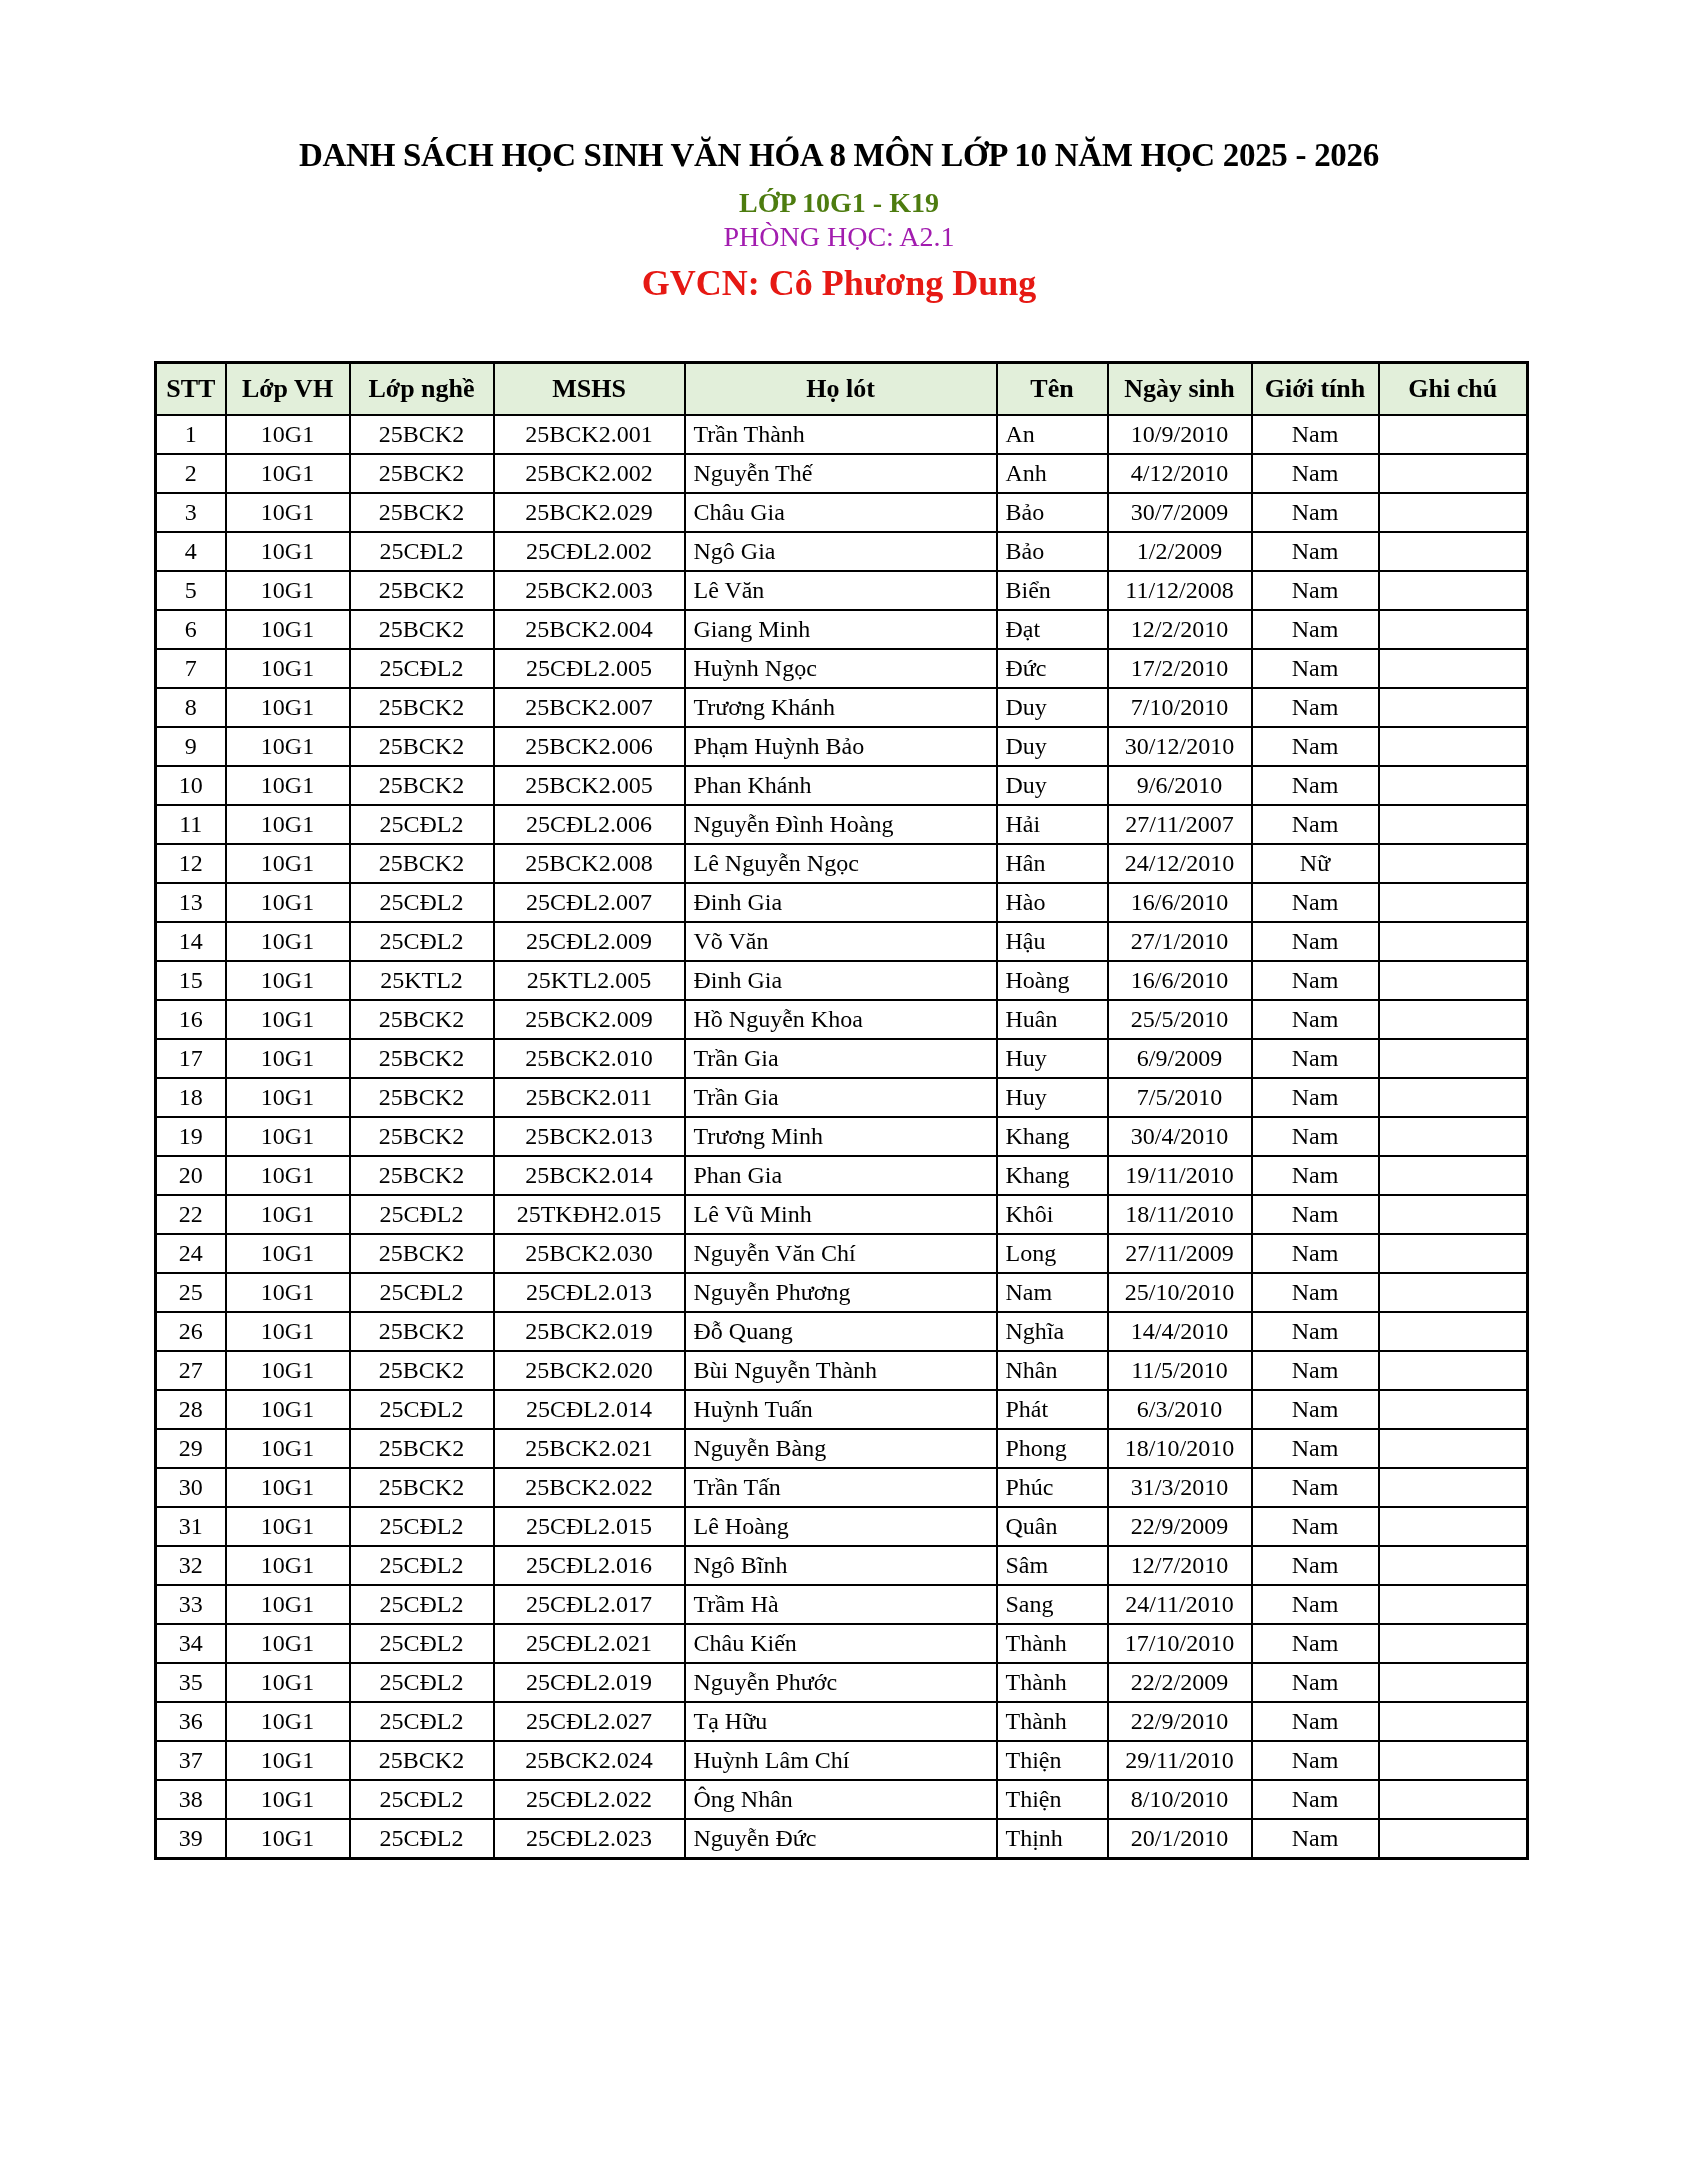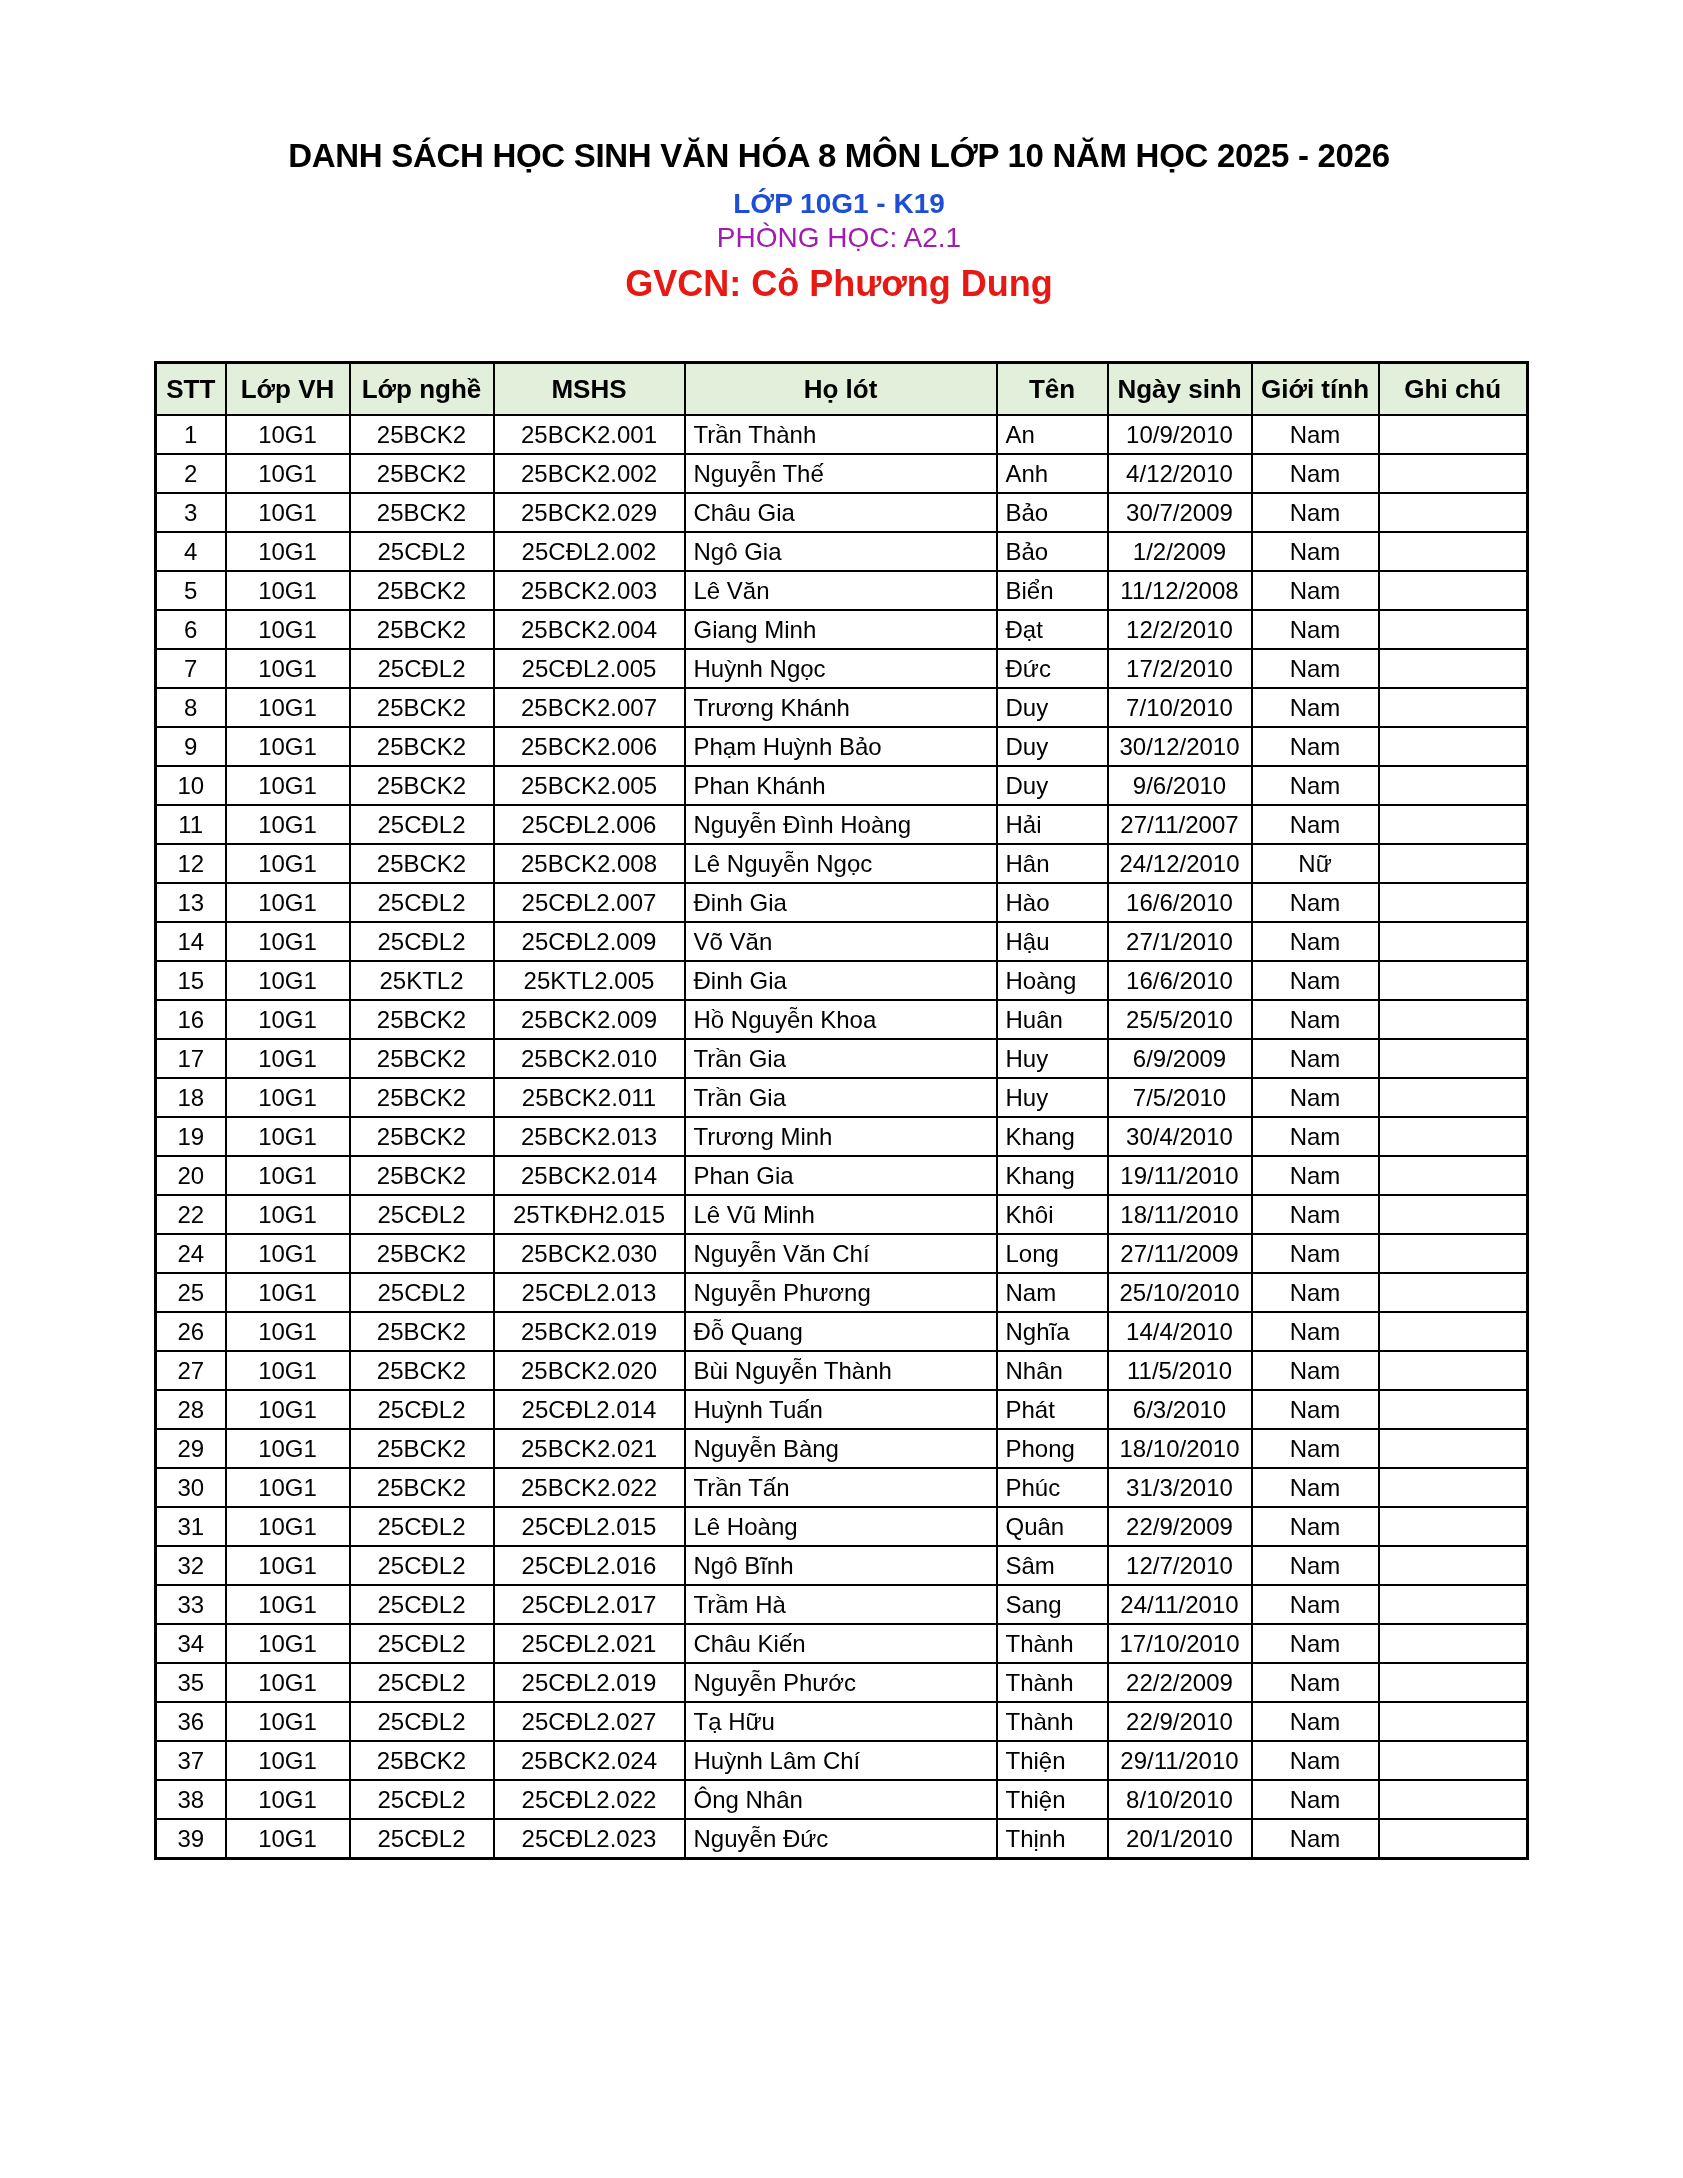--- a/index.html
+++ b/index.html
@@ -1,42 +1,42 @@
 <!DOCTYPE html>
 <html><head>
 <meta charset="utf-8">
 <style>
   html, body { margin: 0; padding: 0; background: #ffffff; }
   .page {
     position: relative;
     width: 1683px;
     height: 2178px;
     background: #ffffff;
-    font-family: Liberation Sans, sans-serif;
+    font-family: Liberation Serif, serif;
     color: #000000;
     overflow: hidden;
   }
   .doc-header {
     position: absolute;
     left: 154px;
     top: 137px;
     width: 1370px;
     text-align: center;
   }
   .doc-title {
     font-size: 33px;
     font-weight: bold;
     letter-spacing: -0.3px;
     white-space: nowrap;
   }
   .class-line {
     margin-top: 13px;
     font-size: 28px;
     font-weight: bold;
-    color: #1d4ed8;
+    color: #4d7c0f;
   }
   .room-line {
     margin-top: 2px;
     font-size: 28px;
     font-weight: normal;
     color: #a21caf;
   }
   .teacher-line {
     margin-top: 9px;
     font-size: 36px;

